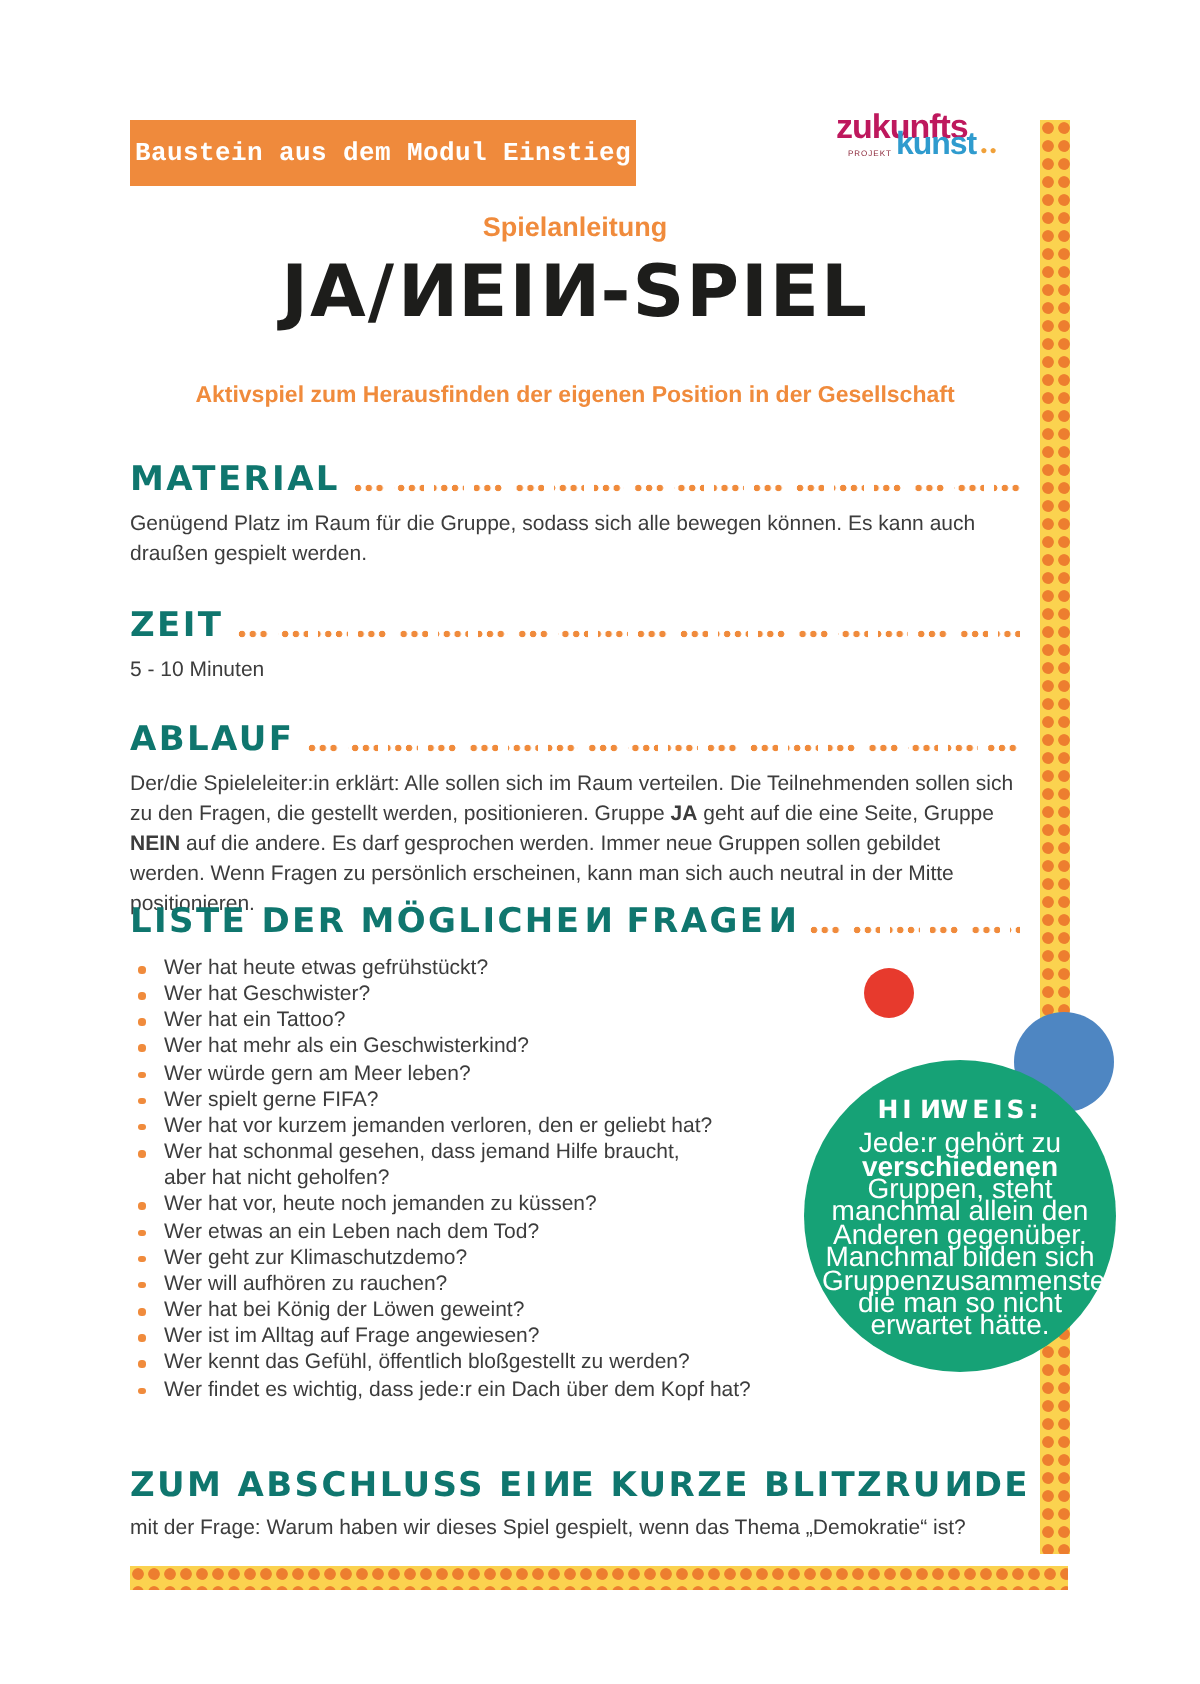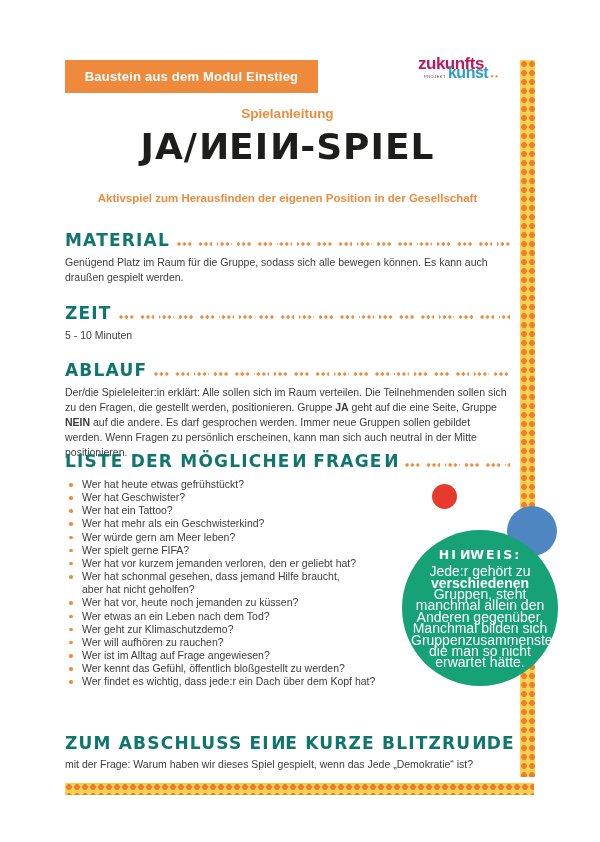--- a/index.html
+++ b/index.html
@@ -16,21 +16,21 @@
       radial-gradient(circle at 0.5px 0.5px,#ed7e2f 1.6px,rgba(0,0,0,0) 2px);
     background-size:8px 9px,8px 9px;
     background-position:0 0,4px 4.5px;
   }
   #strip-right{left:520px;top:60px;width:15px;height:717px;z-index:1;}
   #strip-bottom{left:65px;top:783px;width:469px;height:12px;z-index:1;}
   
   #module-badge{
     position:absolute;left:65px;top:60px;width:253px;height:33px;
     background:#ef8a3c;color:#ffffff;font-weight:bold;font-size:13px;
-    text-align:center;line-height:33px;letter-spacing:.2px;
+    text-align:center;line-height:33px;letter-spacing:.2px;font-family:Liberation Mono, monospace;
   }
   #logo{position:absolute;left:418px;top:55px;width:100px;line-height:1;z-index:2;}
   .logo-top{font-weight:bold;font-size:17px;color:#be185d;letter-spacing:-0.5px;}
   .logo-bottom-row{display:flex;align-items:flex-end;margin-top:-7px;margin-left:6px;}
   .logo-project{font-size:4px;color:#8a2436;margin-right:2px;margin-bottom:2px;letter-spacing:.5px;}
   .logo-bottom{font-weight:bold;font-size:16px;color:#2f9bce;letter-spacing:-0.5px;}
   .logo-dots{font-size:6px;color:#f0a13a;margin-left:2px;margin-bottom:2px;letter-spacing:1px;}
   
   #kicker{position:absolute;left:65px;top:106px;width:445px;text-align:center;
     color:#f08b3c;font-weight:bold;font-size:13.5px;}
@@ -140,34 +140,35 @@
       <li>Wer hat mehr als ein Geschwisterkind?</li>
       <li>Wer würde gern am Meer leben?</li>
       <li>Wer spielt gerne FIFA?</li>
       <li>Wer hat vor kurzem jemanden verloren, den er geliebt hat?</li>
       <li>Wer hat schonmal gesehen, dass jemand Hilfe braucht,
 aber hat nicht geholfen?</li>
       <li>Wer hat vor, heute noch jemanden zu küssen?</li>
       <li>Wer etwas an ein Leben nach dem Tod?</li>
       <li>Wer geht zur Klimaschutzdemo?</li>
       <li>Wer will aufhören zu rauchen?</li>
+      <li>Wer hat bei König der Löwen geweint?</li>
       <li>Wer ist im Alltag auf Frage angewiesen?</li>
       <li>Wer kennt das Gefühl, öffentlich bloßgestellt zu werden?</li>
       <li>Wer findet es wichtig, dass jede:r ein Dach über dem Kopf hat?</li>
     </ul>
   </div>
 
   <div id="circle-red" class="circle"></div>
   <div id="circle-blue" class="circle"></div>
   <div id="circle-green" class="circle">
     <div id="hinweis-title" class="funky">HI<span class="flipN">N</span>WEIS:</div>
     <div id="hinweis-body"><span>Jede:r gehört zu </span><b>verschiedenen</b><span> Gruppen, steht manchmal allein den Anderen gegenüber. Manchmal bilden sich Gruppenzusammenstellungen, die man so nicht erwartet hätte.</span></div>
   </div>
 
   <div class="section" style="top:733px;" id="sec-blitzrunde">
     <div class="sec-head">
       <span class="sec-title funky">ZUM ABSCHLUSS EI<span class="flipN">N</span>E KURZE BLITZRU<span class="flipN">N</span>DE</span>
       <span class="leader"></span>
     </div>
-    <div class="sec-body">mit der Frage: Warum haben wir dieses Spiel gespielt, wenn das Jede „Demokratie“ ist?</div>
+    <div class="sec-body">mit der Frage: Warum haben wir dieses Spiel gespielt, wenn das Thema „Demokratie“ ist?</div>
   </div>
 
 </div>
 
 </body></html>

